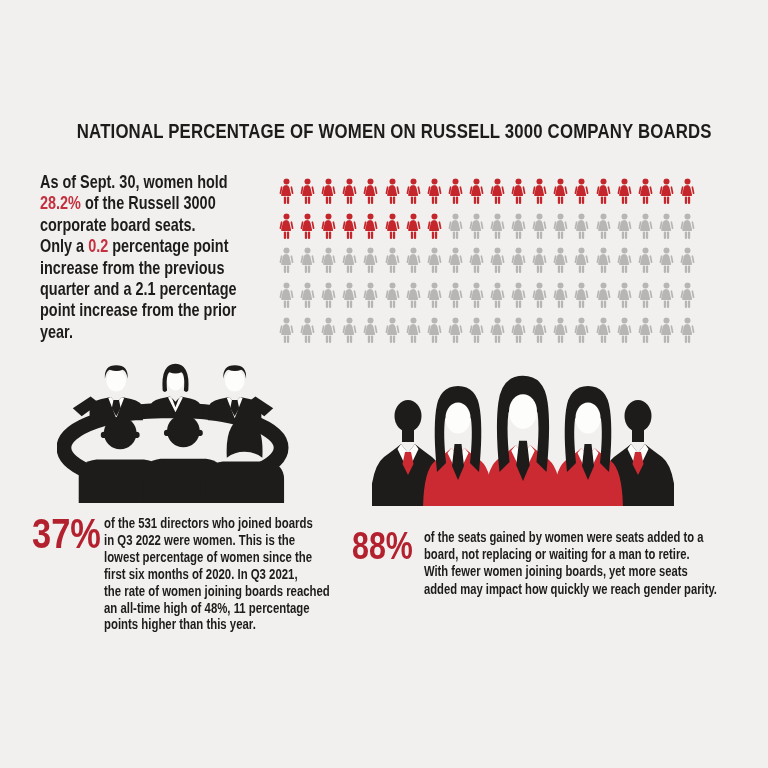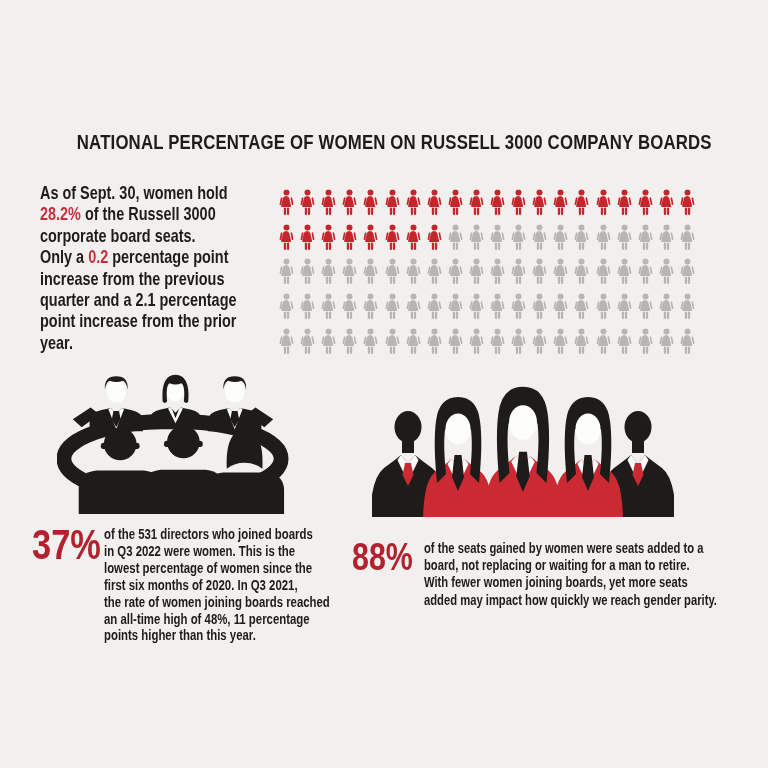--- a/index.html
+++ b/index.html
@@ -8,21 +8,21 @@
   }
   *{margin:0;padding:0;box-sizing:border-box;}
   html,body{width:768px;height:768px;}
   body{
     background:var(--bg);
     font-family:"Liberation Sans","DejaVu Sans",sans-serif;
     color:var(--ink);
     position:relative;
     overflow:hidden;
   }
-  .canvas{position:absolute;inset:0;margin-top:11px;}
+  .canvas{position:absolute;inset:0;}
   .title{
     position:absolute;top:119px;left:0;width:768px;text-align:center;
     font-size:21px;font-weight:700;letter-spacing:.2px;color:var(--ink);
     transform:scaleX(.8);transform-origin:50% 50%;white-space:nowrap;
   }
   .intro{
     position:absolute;left:40px;top:171px;width:330px;
     font-size:18.5px;line-height:21.4px;font-weight:700;white-space:pre-line;
     transform:scaleX(.78);transform-origin:left top;
   }

